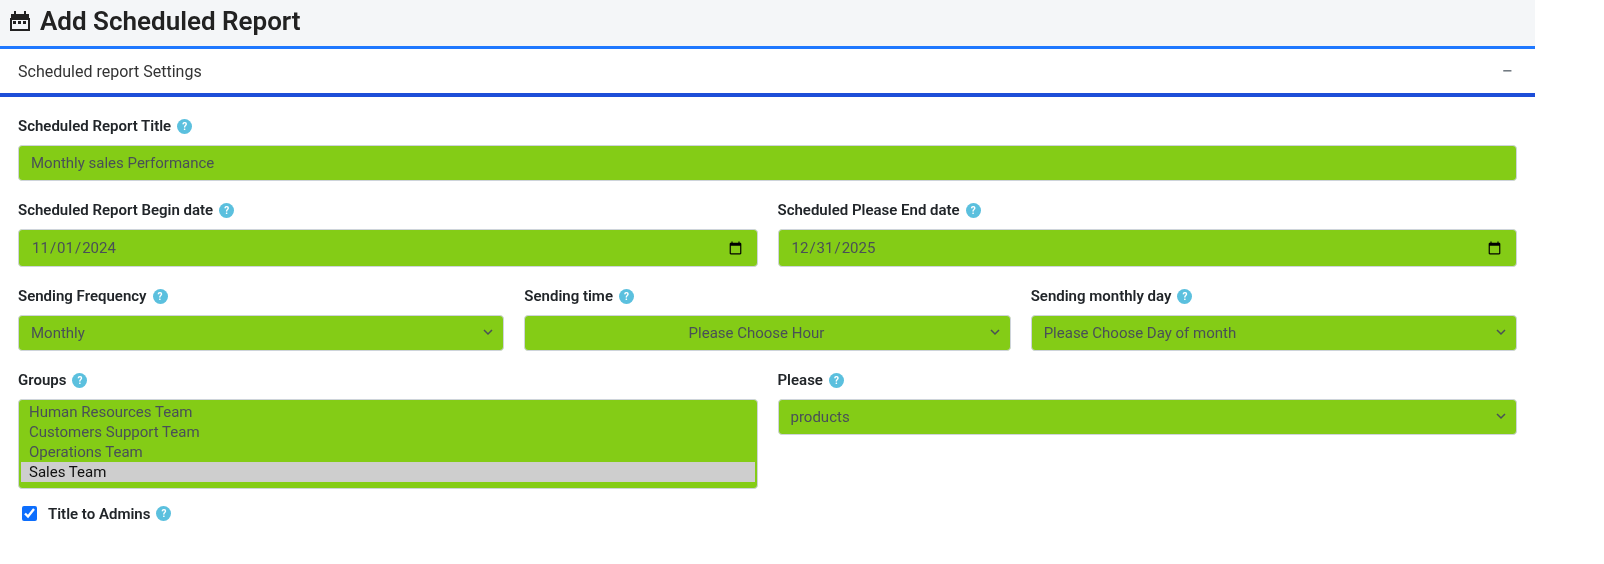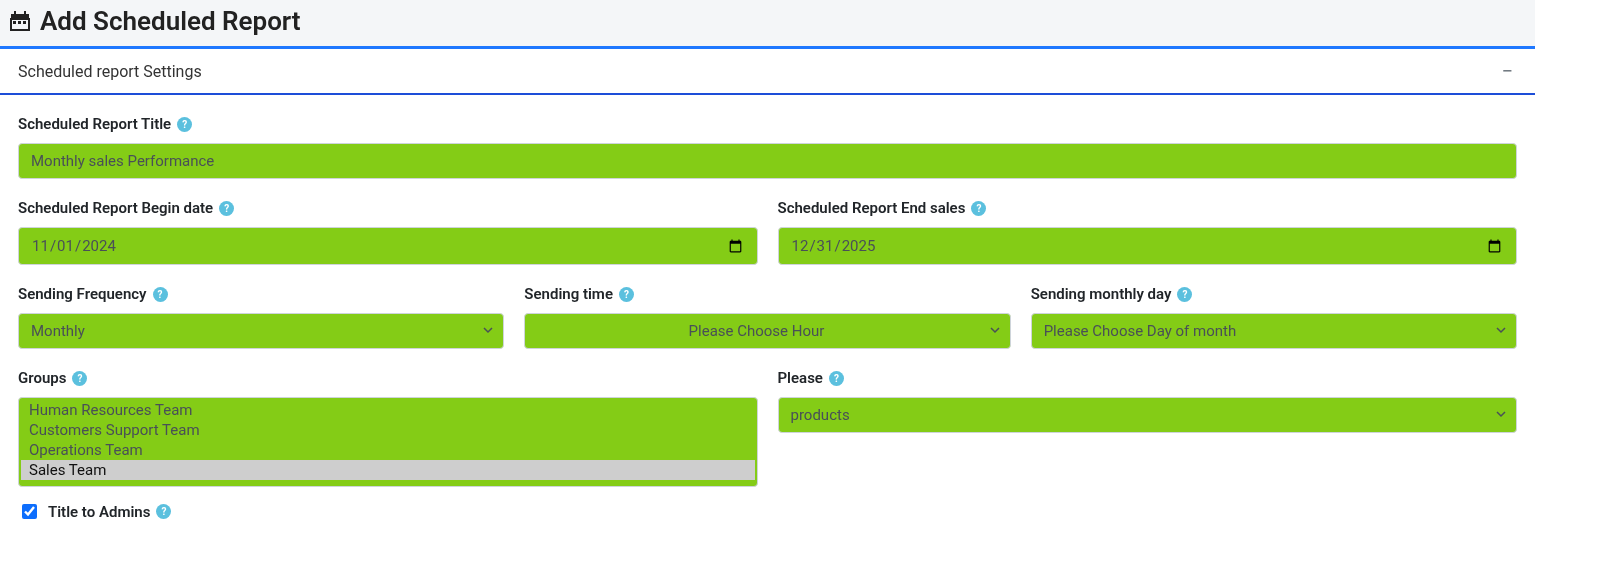--- a/index.html
+++ b/index.html
@@ -26,21 +26,21 @@
     font-size: 26px;
     font-weight: 600;
     margin: 0 0 0 8px;
     color: #222;
   }
   .section-header {
     display: flex;
     align-items: center;
     justify-content: space-between;
     padding: 12px 18px 12px 18px;
-    border-bottom: 2px solid #1d4ed8;
+    border-bottom: 4px solid #1d4ed8;
   }
   .section-header .title {
     font-size: 16px;
     color: #333;
   }
   .section-header .minus {
     font-size: 20px;
     color: #6c757d;
     line-height: 1;
     cursor: pointer;
@@ -176,21 +176,21 @@
     <div class="row">
       <div class="col">
         <div class="label">
           <span>Scheduled Report Begin date</span>
           <span class="help-icon">?</span>
         </div>
         <input type="date" class="control" value="2024-11-01" style="">
       </div>
       <div class="col">
         <div class="label">
-          <span>Scheduled Report End sales</span>
+          <span>Scheduled Please End date</span>
           <span class="help-icon">?</span>
         </div>
         <input type="date" class="control" value="2025-12-31" style="">
       </div>
     </div>
 
     <div class="row">
       <div class="col">
         <div class="label">
           <span>Sending Frequency</span>

